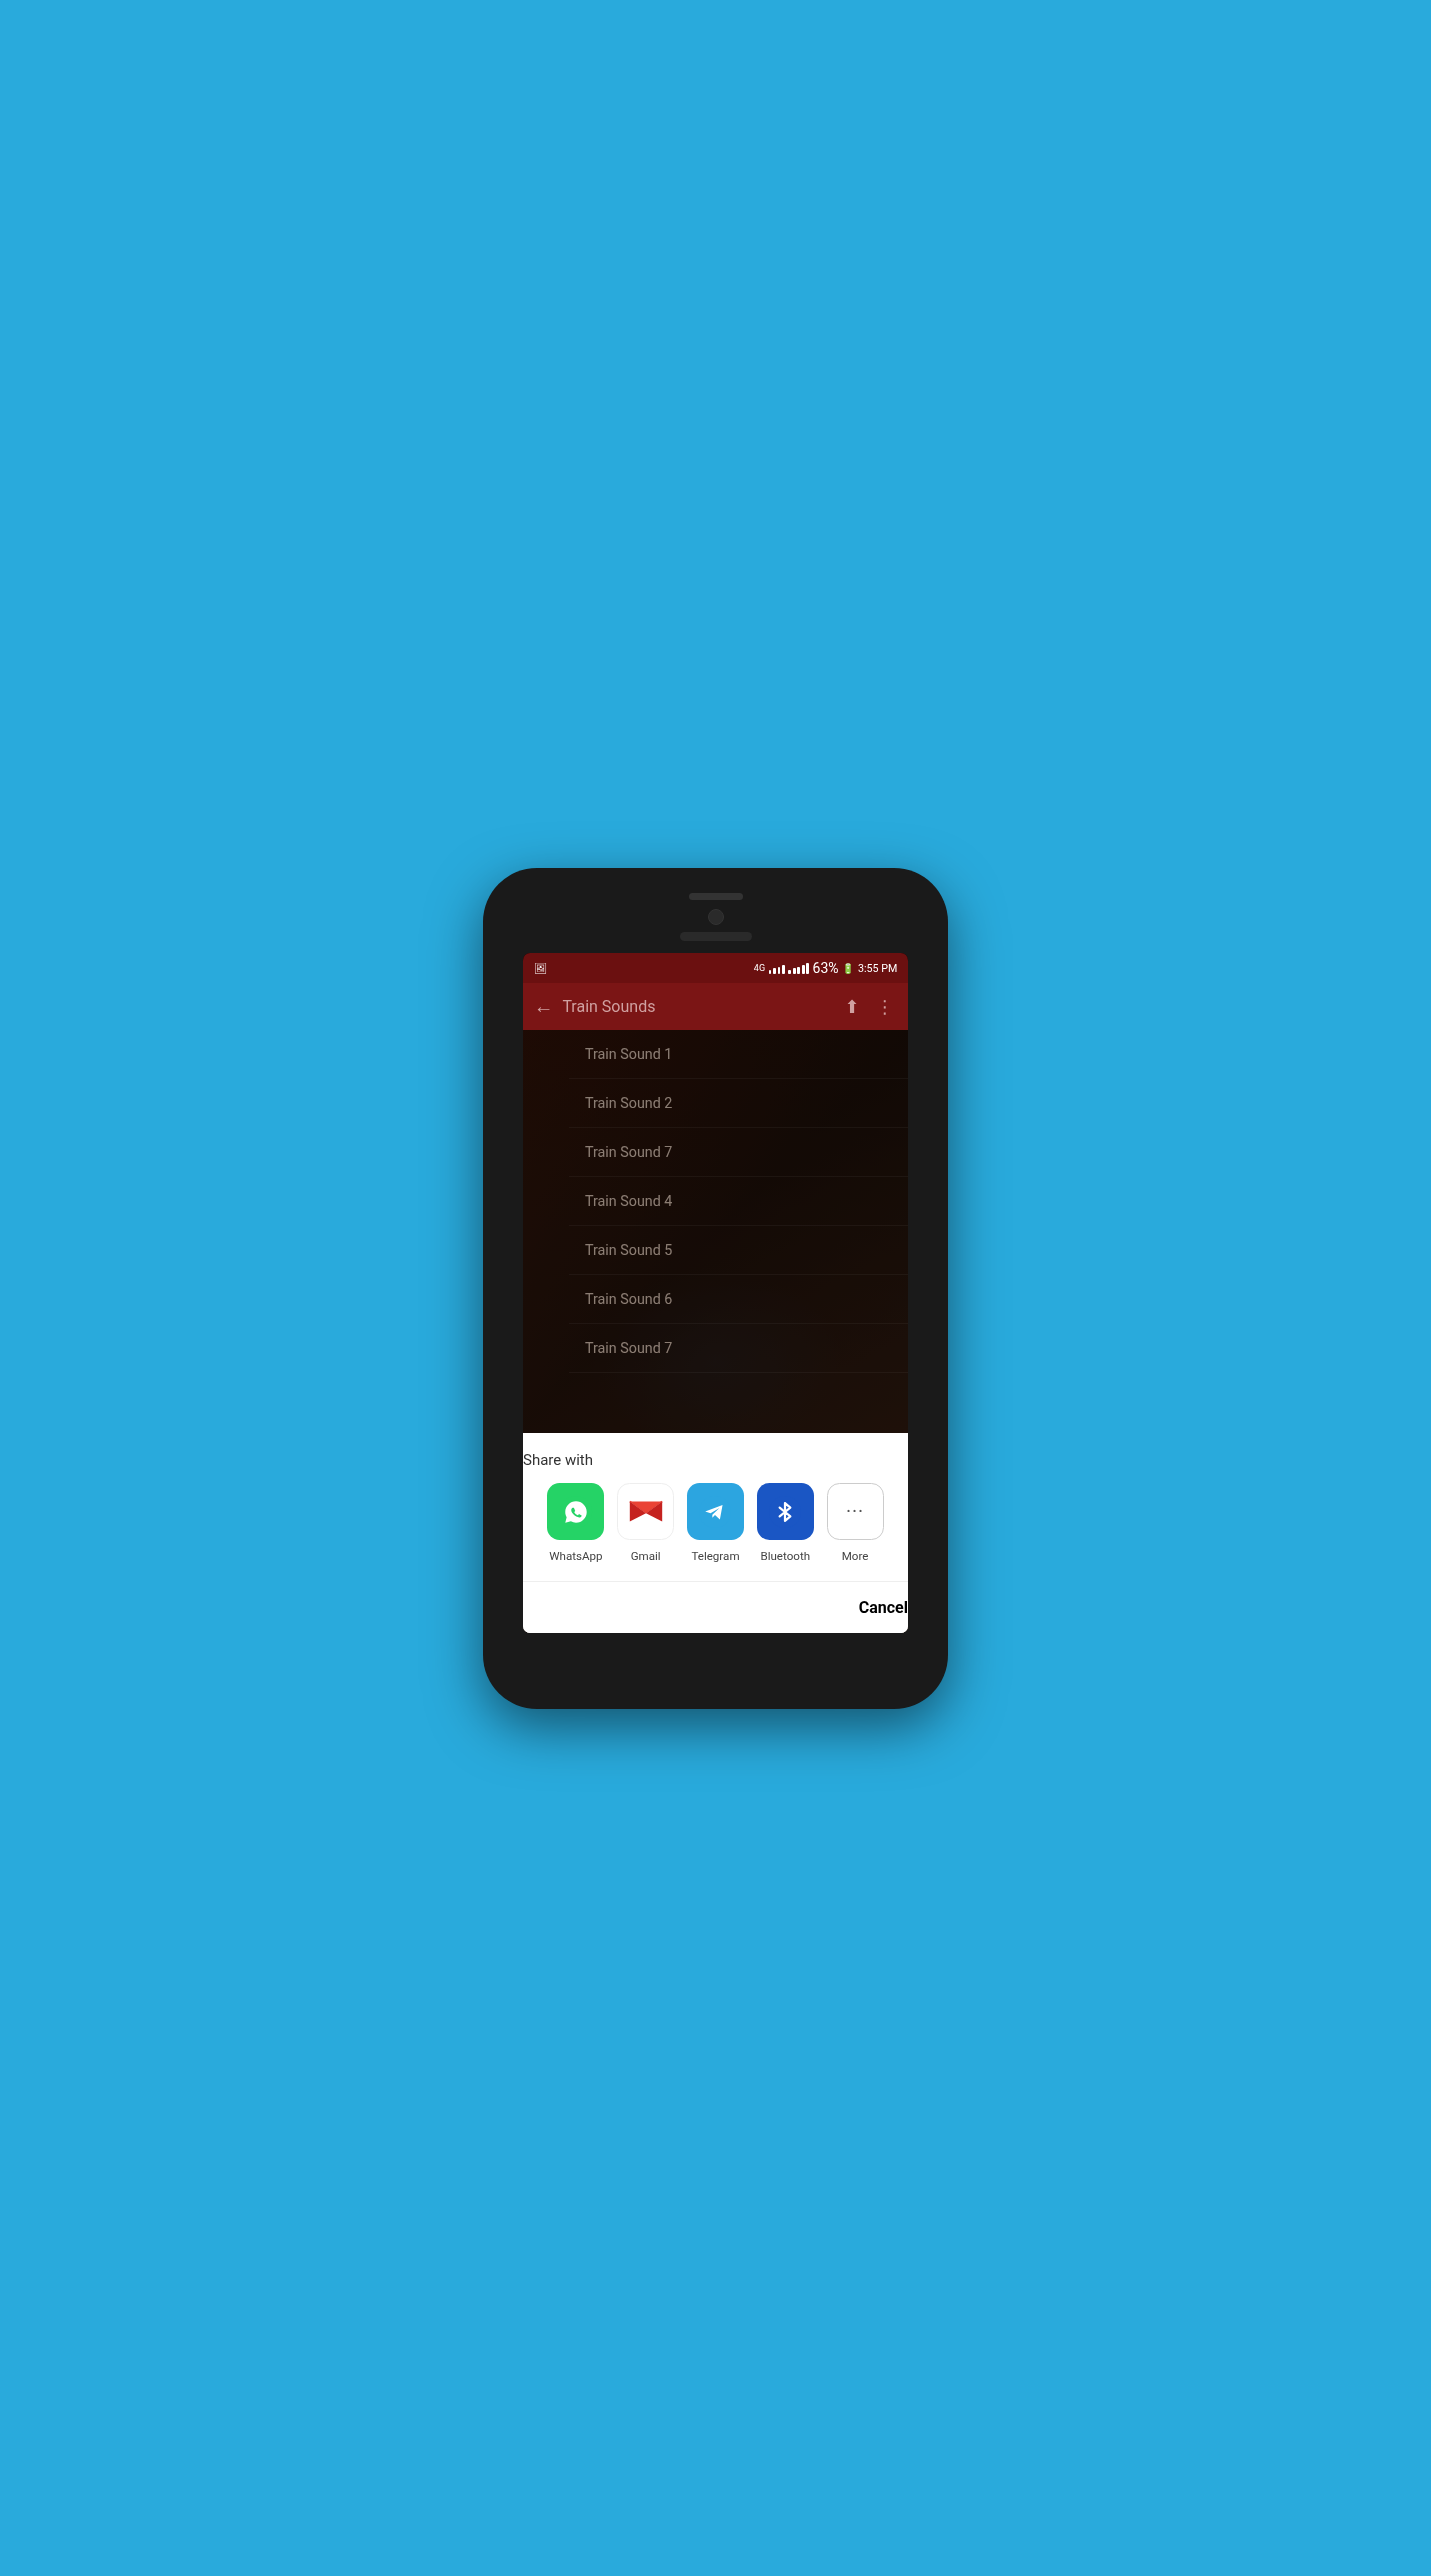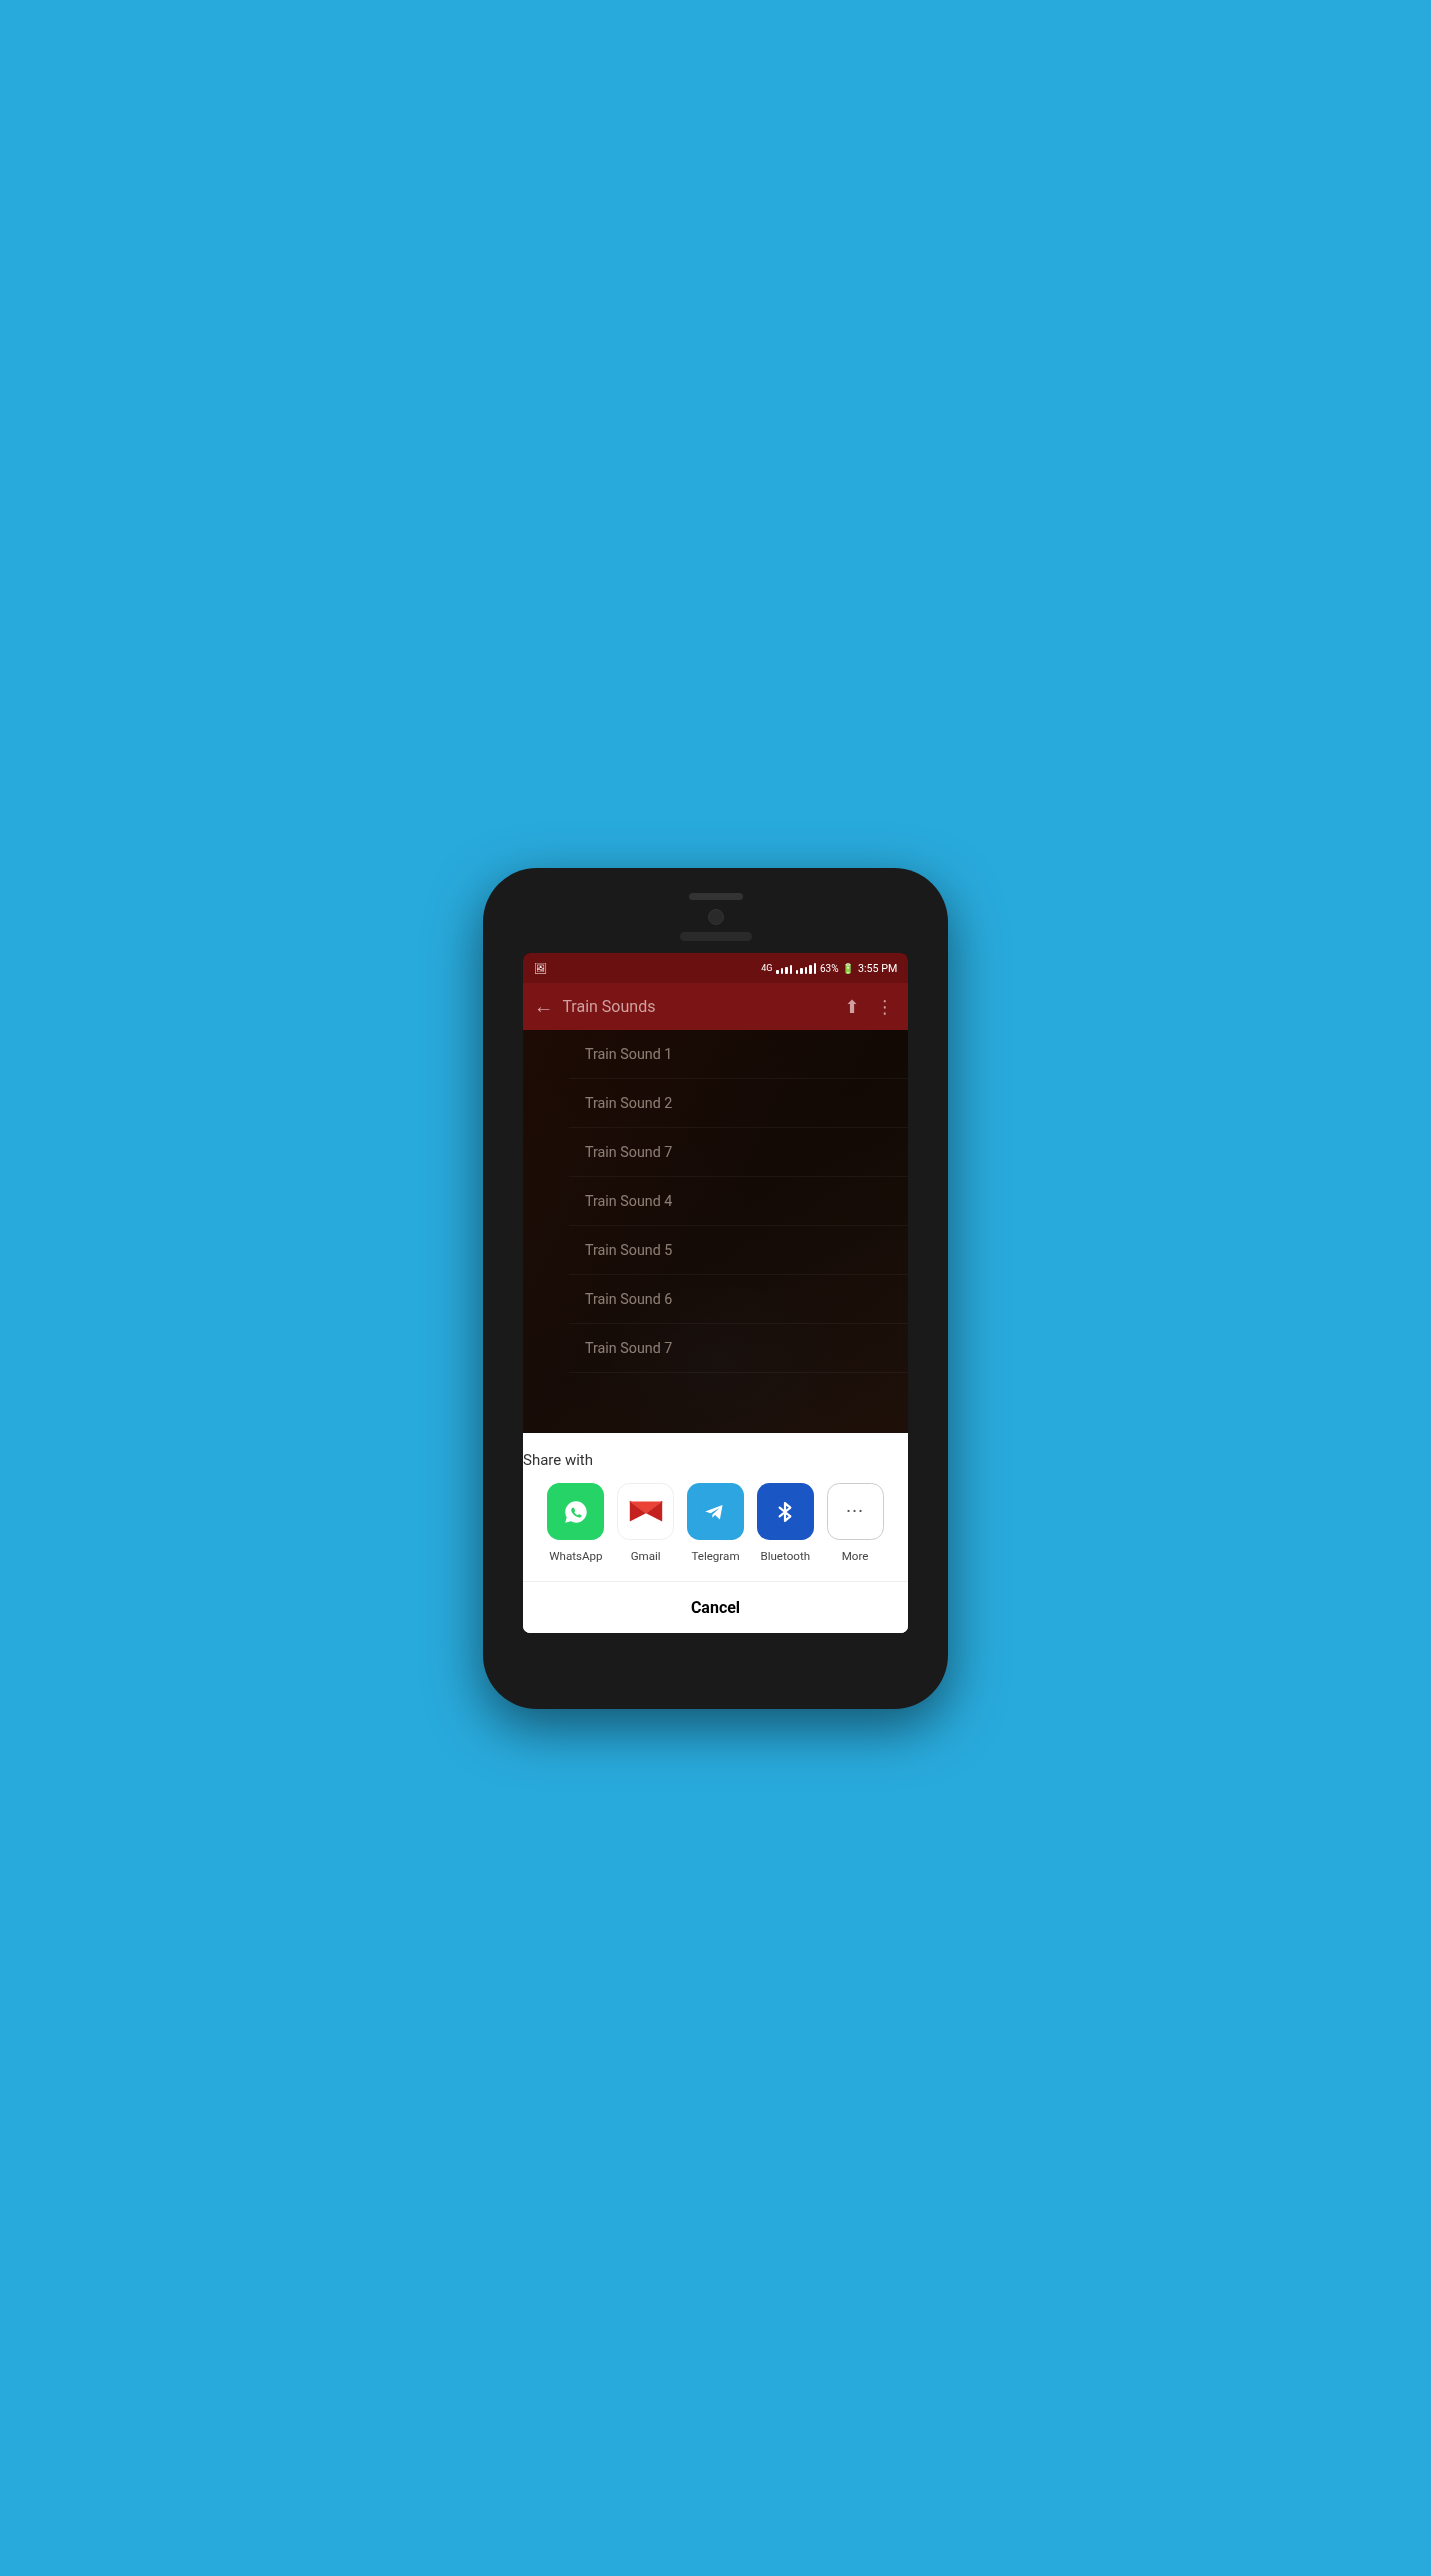--- a/index.html
+++ b/index.html
@@ -241,21 +241,21 @@
 
     .share-label {
       font-size: 11.6px;
       color: #444;
       text-align: right;
     }
 
     .cancel-btn {
       width: 100%;
       padding: 16px 0;
-      text-align: center;
+      text-align: right;
       font-size: 16px;
       font-weight: 700;
       color: #000;
       border-top: 0.9px solid #eee;
       cursor: pointer;
       background: #fff;
     }
 
     
     .signal-bars {
@@ -291,21 +291,21 @@
           <div class="bar" style="height:7.2px;"></div>
           <div class="bar" style="height:9px;"></div>
         </div>
         <div class="signal-bars">
           <div class="bar" style="height:3.6px;"></div>
           <div class="bar" style="height:5.4px;"></div>
           <div class="bar" style="height:7.2px;"></div>
           <div class="bar" style="height:9px;"></div>
           <div class="bar" style="height:10.7px;"></div>
         </div>
-        <span style="font-size:10px;color:#fff;">63%</span>
+        <span style="font-size:14px;color:#fff;">63%</span>
         <span style="font-size:9.8px;">🔋</span>
         <span style="font-size:10.7px;color:#fff;">3:55 PM</span>
       </div>
     </div>
 
     <div class="toolbar">
       <span class="back-arrow">←</span>
       <span class="toolbar-title">Train Sounds</span>
       <span class="toolbar-icon">⬆</span>
       <span class="toolbar-icon">⋮</span>

